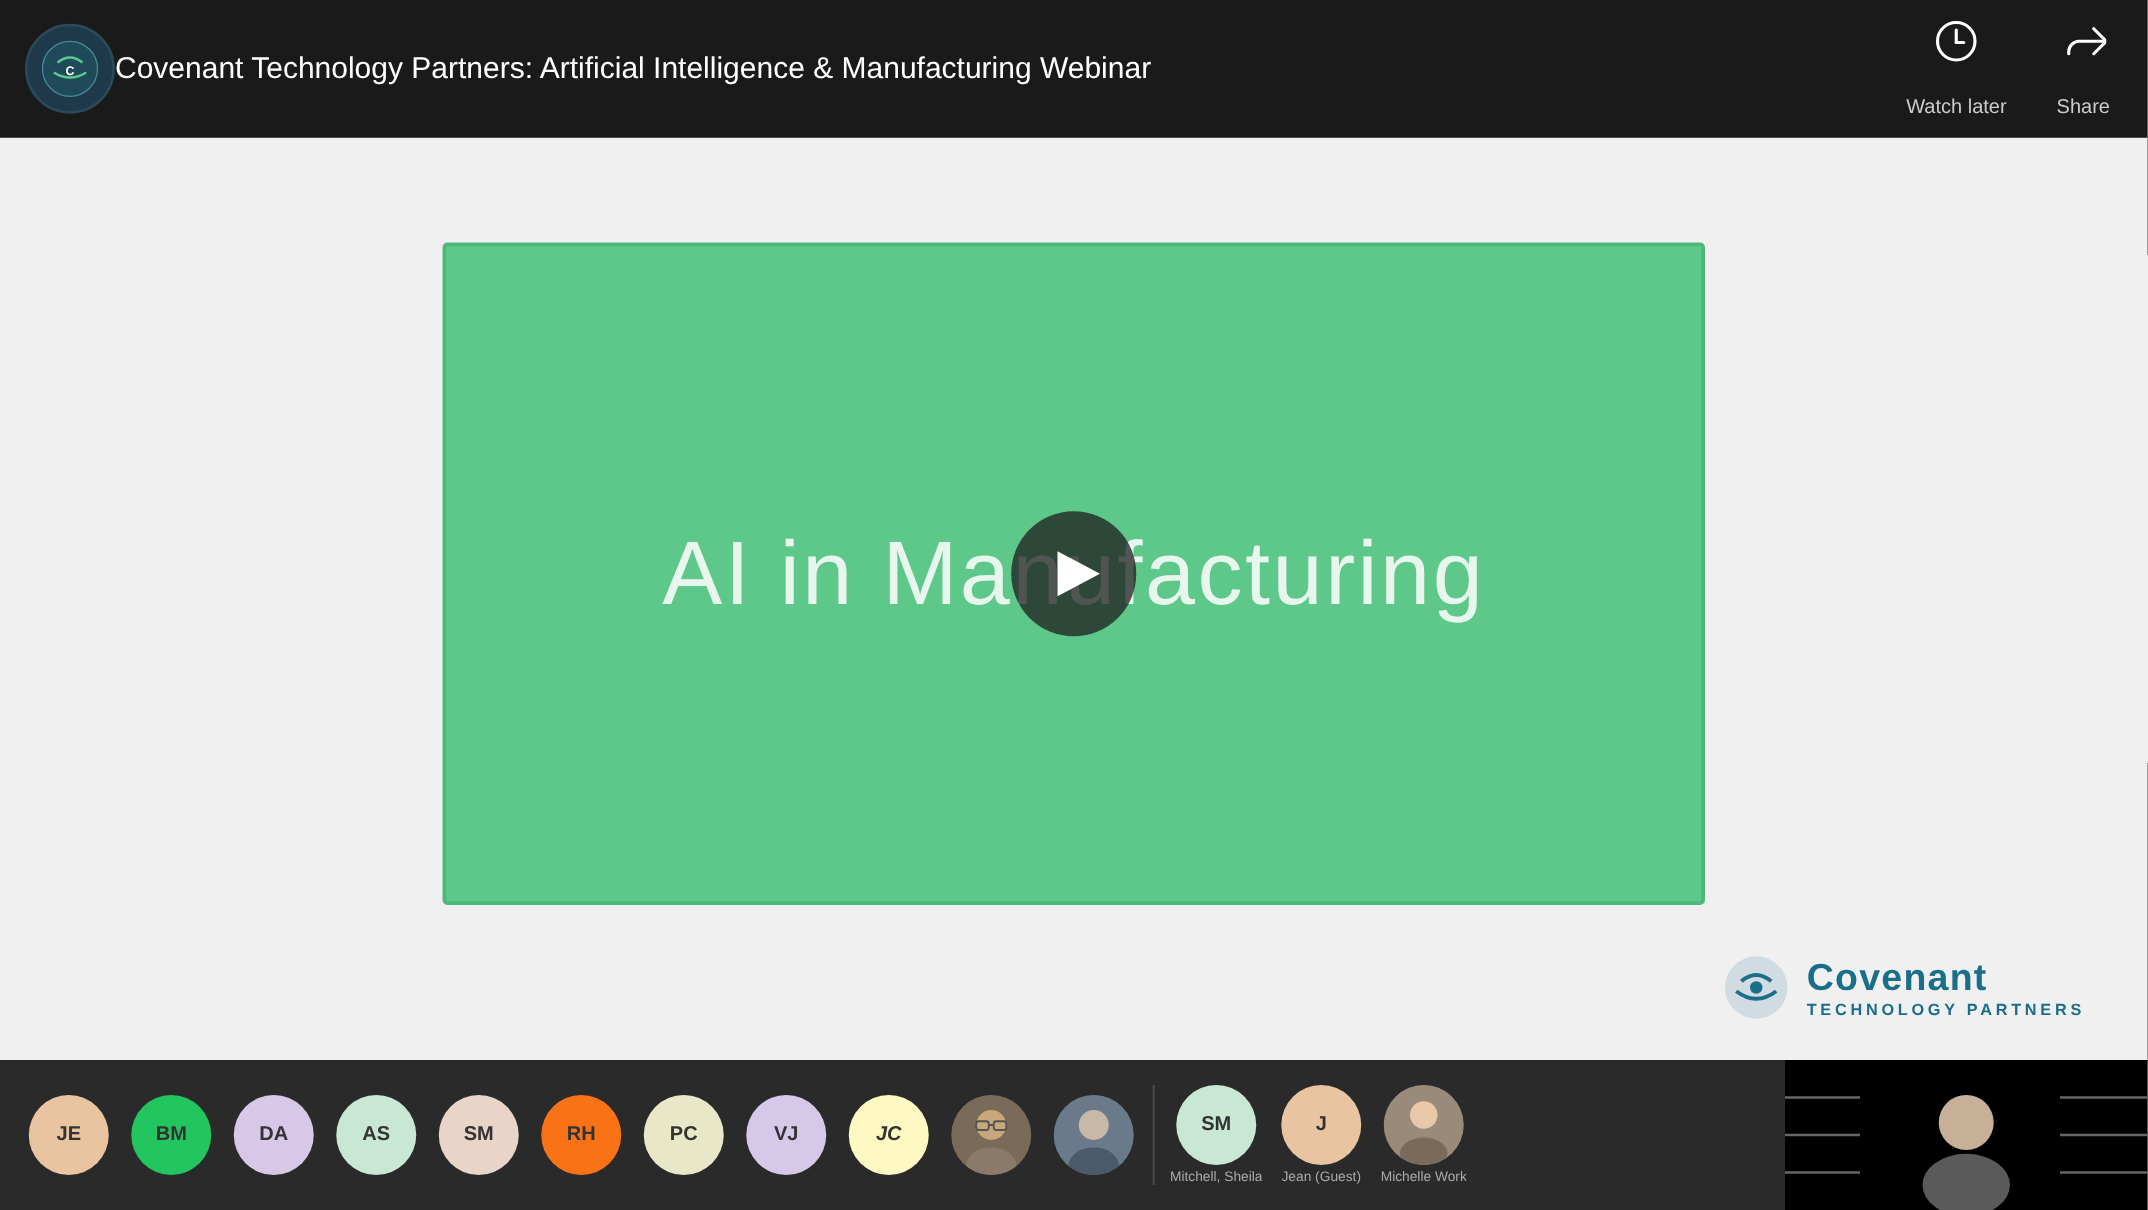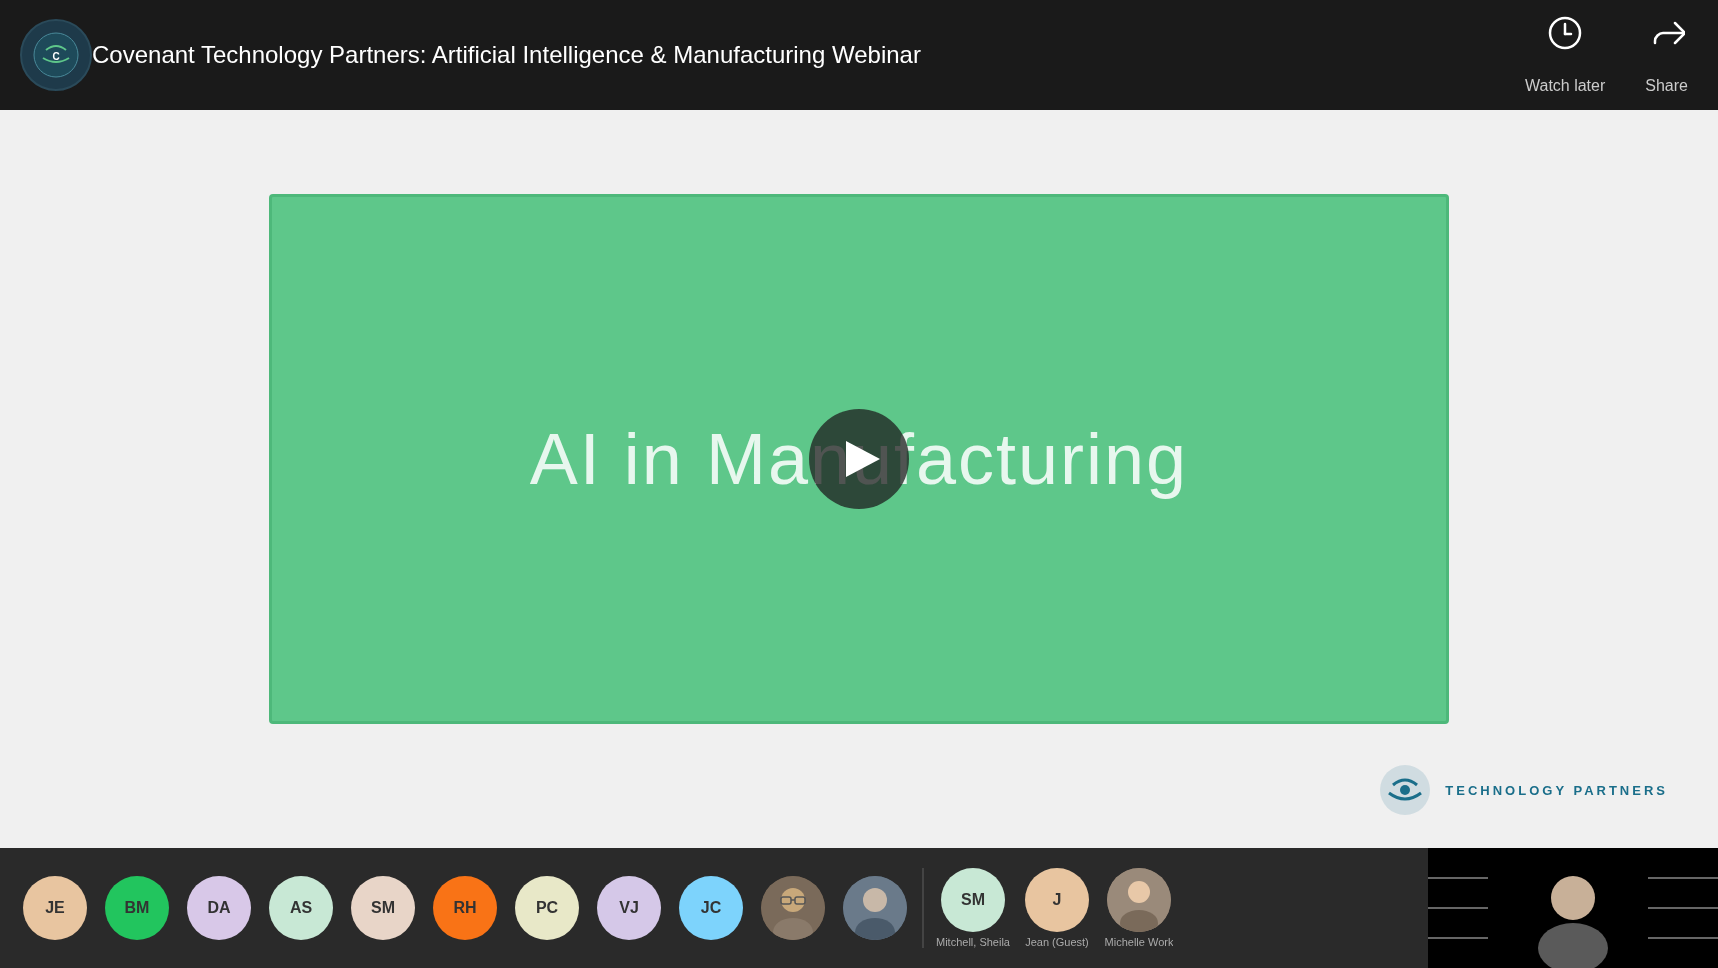--- a/index.html
+++ b/index.html
@@ -99,21 +99,21 @@
       bottom: 120px;
       background: #f0f0f0;
       display: flex;
       flex-direction: column;
       align-items: center;
       justify-content: center;
     }
 
     
     .video-container {
-      width: 1180px;
+      width: 1010px;
       height: 530px;
       background: #5ec78a;
       border: 3px solid #4db87a;
       border-radius: 4px;
       position: relative;
       display: flex;
       align-items: center;
       justify-content: center;
       overflow: hidden;
       margin-top: -40px;
@@ -306,20 +306,21 @@
   <div class="covenant-logo-main">
     <div class="logo-icon">
       <svg viewBox="0 0 55 55" xmlns="http://www.w3.org/2000/svg" width="55" height="55">
         <circle cx="27" cy="27" r="25" fill="#1a6e8a" opacity="0.15"></circle>
         <path d="M15 22 Q27 12 39 22" stroke="#1a6e8a" stroke-width="3" fill="none"></path>
         <path d="M11 30 Q27 42 43 30" stroke="#1a6e8a" stroke-width="3" fill="none"></path>
         <circle cx="27" cy="27" r="5" fill="#1a6e8a"></circle>
       </svg>
     </div>
     <div class="logo-text-block">
+      <span class="covenant-word">Covenant</span>
       <span class="tech-word">TECHNOLOGY PARTNERS</span>
     </div>
   </div>
 </div>
 
 <div class="participants-bar">
 
   <div class="participant">
     <div class="avatar-circle" style="background:#e8c5a0;">JE</div>
   </div>
@@ -346,21 +347,21 @@
 
   <div class="participant">
     <div class="avatar-circle" style="background:#e8e8c8;">PC</div>
   </div>
 
   <div class="participant">
     <div class="avatar-circle" style="background:#d5c8e8;">VJ</div>
   </div>
 
   <div class="participant">
-    <div class="avatar-circle" style="background:#7dd3fc;">JC</div>
+    <div class="avatar-circle" style="background:#fef9c3;font-style:italic;">JC</div>
   </div>
 
   <div class="participant">
     <div class="avatar-photo" style="background:#6a5a4a;">
       <svg width="64" height="64" viewBox="0 0 64 64" xmlns="http://www.w3.org/2000/svg">
         <rect width="64" height="64" rx="32" fill="#7a6a5a"></rect>
         <circle cx="32" cy="24" r="12" fill="#c8a87a"></circle>
         <ellipse cx="32" cy="56" rx="20" ry="14" fill="#8a7a6a"></ellipse>
         <rect x="20" y="21" width="10" height="7" rx="2" fill="none" stroke="#555" stroke-width="1.5"></rect>
         <rect x="34" y="21" width="10" height="7" rx="2" fill="none" stroke="#555" stroke-width="1.5"></rect>

